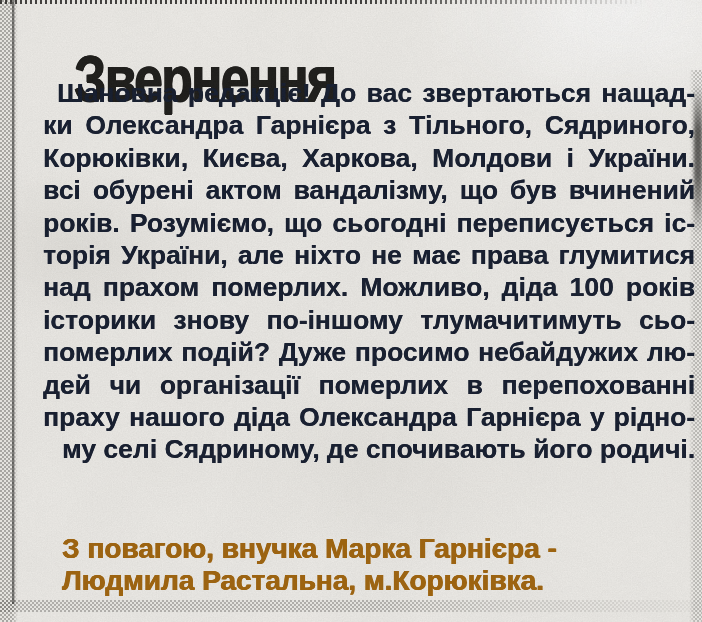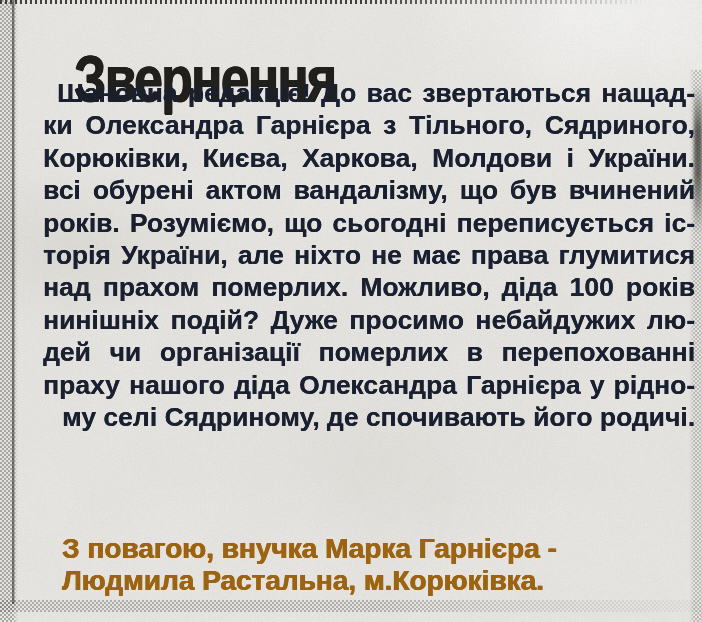--- a/index.html
+++ b/index.html
@@ -112,21 +112,22 @@
   <h1 class="headline">Звернення</h1>
 
   <div class="body-text">
     <span class="bline first">Шановна редакціє! До вас звертаються нащад-</span>
     <span class="bline">ки Олександра Гарнієра з Тільного, Сядриного,</span>
     <span class="bline">Корюківки, Києва, Харкова, Молдови і України. Ми</span>
     <span class="bline">всі обурені актом вандалізму, що був вчинений</span>
     <span class="bline">років. Розуміємо, що сьогодні переписується іс-</span>
     <span class="bline">торія України, але ніхто не має права глумитися</span>
     <span class="bline">над прахом померлих. Можливо, діда 100 років</span>
-    <span class="bline">нинішніх подій? Дуже просимо небайдужих лю-</span>
+    <span class="bline">історики знову по-іншому тлумачитимуть сьо-</span>
+    <span class="bline">померлих подій? Дуже просимо небайдужих лю-</span>
     <span class="bline">дей чи організації померлих в перепохованні</span>
     <span class="bline">праху нашого діда Олександра Гарнієра у рідно-</span>
     <span class="bline last">му селі Сядриному, де спочивають його родичі.</span>
   </div>
 
   <div class="signature">
     <span class="sig-line">З повагою, внучка Марка Гарнієра -</span>
     <span class="sig-line">Людмила Растальна, м.Корюківка.</span>
   </div>
 </div>

